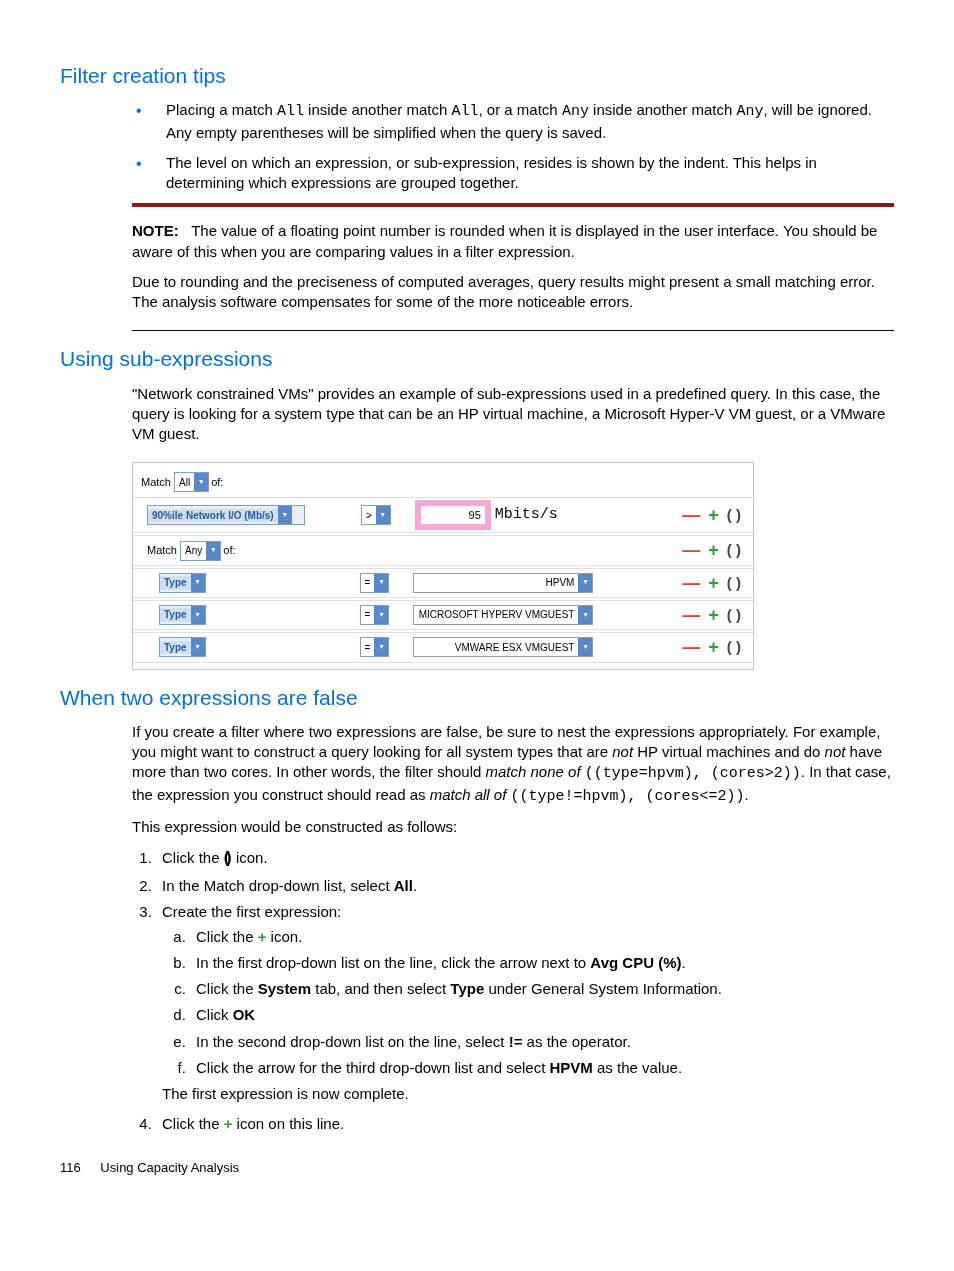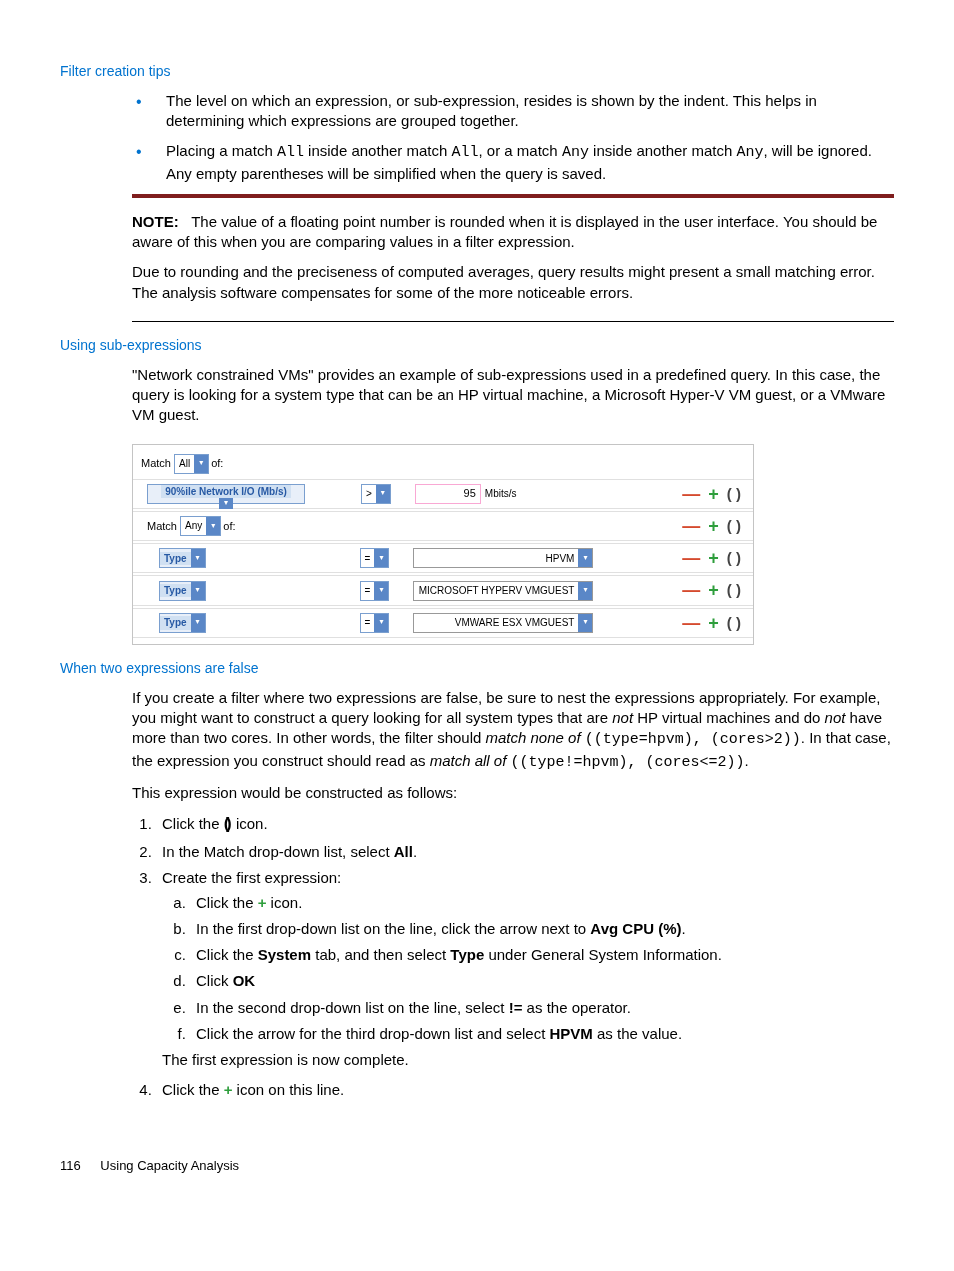--- a/index.html
+++ b/index.html
@@ -8,21 +8,21 @@
     color: #000;
     margin: 0;
     padding: 50px 60px 40px 60px;
     width: 954px;
     box-sizing: border-box;
     line-height: 1.35;
   }
   h2 {
     color: #0073cf;
     font-weight: normal;
-    font-size: 14px;
+    font-size: 21px;
     margin: 12px 0 10px 0;
   }
   .indent1 { margin-left: 72px; }
   ul.bullets {
     list-style: none;
     padding: 0;
     margin: 6px 0 10px 0;
   }
   ul.bullets > li {
     position: relative;
@@ -79,46 +79,46 @@
   .dd .txt { padding: 0 4px; white-space: nowrap; }
   .dd .arrow {
     width: 14px; height: 18px;
     background: #5a87c7;
     display: flex; align-items: center; justify-content: center;
     color: #fff; font-size: 8px;
   }
   .dd.blue .txt { color: #2759a4; font-weight: bold; background:#d0e0f2; }
   .dd.white { background: #fff; }
   .numin {
-    width: 56px; height: 18px; border:1px solid #f9a8d4;
+    width: 56px; height: 18px; border:6px solid #f9a8d4;
     background: #fff; display:flex; align-items:center; justify-content:flex-end;
     padding: 0 4px; font-size: 11px;
   }
-  .unit { margin-left: 4px; font-size: 10px; }
+  .unit { margin-left: 4px; font-size: 15px; font-family: Liberation Mono, monospace; }
   .spacer { flex: 1; }
   .ctrl-minus { color: #d54a2e; font-weight: bold; font-size: 18px; margin: 0 4px; }
   .ctrl-plus { color: #2e9e3c; font-weight: bold; font-size: 18px; margin: 0 4px; }
   .ctrl-paren { color: #444; font-weight: bold; font-size: 15px; margin: 0 4px; }
   .row-pad1 { padding-left: 14px; }
   .row-pad2 { padding-left: 26px; }
   ol.num {
     list-style: decimal;
     margin: 6px 0 10px 0;
     padding-left: 24px;
   }
   ol.num > li { margin-bottom: 6px; padding-left: 6px; }
   ol.alpha {
     list-style: lower-alpha;
     margin: 4px 0 6px 0;
     padding-left: 28px;
   }
   ol.alpha > li { margin-bottom: 6px; padding-left: 6px; }
   .paren-icon { font-weight: bold; font-size: 17px; letter-spacing: -4px; padding-right:4px;}
   .plus-icon { color: #2e9e3c; font-weight: bold; font-size: 15px; }
-  .footer { position: relative; margin-top: 56px; font-size: 13px; }
+  .footer { position: relative; margin-top: 24px; font-size: 13px; }
   .footer .pagenum { display:inline-block; margin-right: 16px; }
   .bold { font-weight: bold; }
   .ital { font-style: italic; }
   .valuedd {
     display:inline-flex; align-items:center; height:18px;
     border:1px solid #999; background:#fff; font-size:10px;
     width: 178px;
   }
   .valuedd .txt { flex:1; padding:0 4px; white-space:nowrap; overflow:hidden; }
   .valuedd .arrow {
@@ -126,24 +126,24 @@
     display:flex; align-items:center; justify-content:center;
     color:#fff; font-size:8px;
   }
 </style>
 </head>
 <body>
 
 <h2>Filter creation tips</h2>
 <div class="indent1">
   <ul class="bullets">
-    <li>The level on which an expression, or sub-expression, resides is shown by the indent. This helps in determining which expressions are grouped together.</li>
     <li>
       <span>Placing a match </span><span class="code">All</span><span> inside another match </span><span class="code">All</span><span>, or a match </span><span class="code">Any</span><span> inside another match </span><span class="code">Any</span><span>, will be ignored. Any empty parentheses will be simplified when the query is saved.</span>
     </li>
+    <li>The level on which an expression, or sub-expression, resides is shown by the indent. This helps in determining which expressions are grouped together.</li>
   </ul>
   <div class="note-box">
     <p><span class="note-label">NOTE:</span>&nbsp;&nbsp;&nbsp;<span>The value of a floating point number is rounded when it is displayed in the user interface. You should be aware of this when you are comparing values in a filter expression.</span></p>
     <p>Due to rounding and the preciseness of computed averages, query results might present a small matching error. The analysis software compensates for some of the more noticeable errors.</p>
   </div>
 </div>
 
 <h2>Using sub-expressions</h2>
 <div class="indent1">
   <p>"Network constrained VMs" provides an example of sub-expressions used in a predefined query. In this case, the query is looking for a system type that can be an HP virtual machine, a Microsoft Hyper-V VM guest, or a VMware VM guest.</p>
@@ -151,21 +151,21 @@
   <div class="filter-img">
     <div class="f-row">
       <span>Match</span>&nbsp;
       <span class="dd white">
           <span class="txt">All</span>
           <span class="arrow">▾</span>
         </span>
       <span>of:</span>
     </div>
     <div class="f-row filter-line row-pad1">
-      <span class="dd blue" style="width:156px;flex-direction:column;">
+      <span class="dd blue" style="width:156px;">
           <span class="txt">90%ile Network I/O (Mb/s)</span>
           <span class="arrow">▾</span>
         </span>
       <span style="width:54px;"></span>
       <span class="dd white">
           <span class="txt">&gt;</span>
           <span class="arrow">▾</span>
         </span>
       <span style="width:22px;"></span>
       <span class="numin">95</span>

